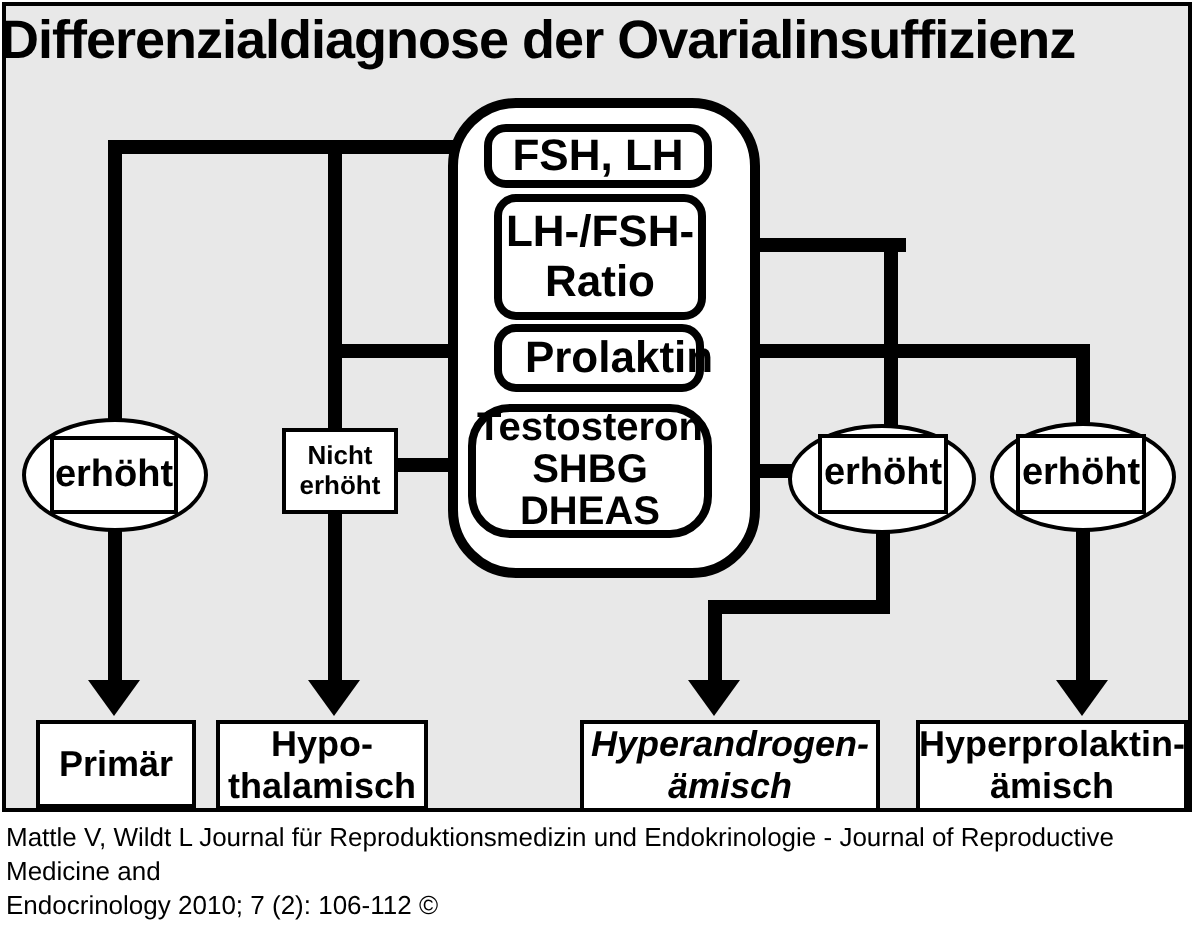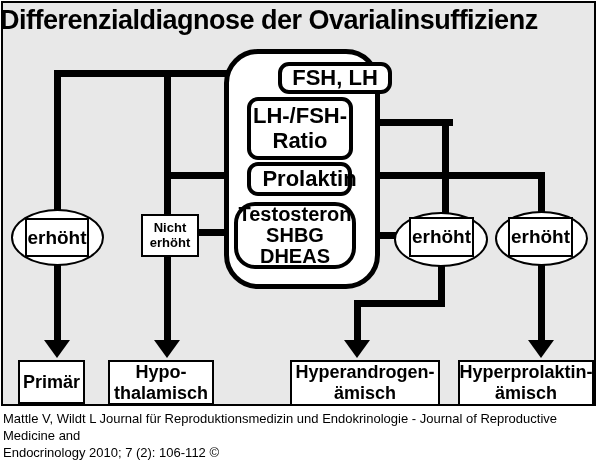--- a/index.html
+++ b/index.html
@@ -75,42 +75,42 @@
 <div class="abs line" style="left:354px;top:300px;width:7px;height:42px;"></div>
 
 <div class="abs line" style="left:538px;top:264px;width:7px;height:78px;"></div>
 
 <div class="abs arrow" style="left:44px;top:340px;"></div>
 <div class="abs arrow" style="left:154px;top:340px;"></div>
 <div class="abs arrow" style="left:344px;top:340px;"></div>
 <div class="abs arrow" style="left:528px;top:340px;"></div>
 
 <div class="abs container"></div>
-<div class="abs testbox" style="left:242px;top:62px;width:114px;height:32px;font-size:22px;margin-left:36px;">FSH, LH</div>
+<div class="abs testbox" style="left:242px;top:62px;width:114px;height:32px;font-size:22px;">FSH, LH</div>
 <div class="abs testbox" style="left:247px;top:97px;width:106px;height:63px;font-size:22px;line-height:1.1;">LH-/FSH-
 Ratio</div>
 <div class="abs testbox" style="left:247px;top:162px;width:105px;height:34px;font-size:22px;padding-left:20px;">Prolaktin</div>
 <div class="abs testbox" style="left:234px;top:202px;width:122px;height:67px;font-size:20px;line-height:1.05;border-radius:21px;">Testosteron
 SHBG
 DHEAS</div>
 
 <div class="abs ellipse" style="left:11px;top:209px;width:93px;height:57px;"></div>
 <div class="abs plainbox" style="left:25px;top:218px;width:64px;height:39px;font-size:19px;">erhöht</div>
 
 <div class="abs plainbox" style="left:141px;top:214px;width:58px;height:43px;font-size:13px;line-height:1.15;">Nicht
 erhöht</div>
 
 <div class="abs ellipse" style="left:394px;top:212px;width:94px;height:55px;"></div>
 <div class="abs plainbox" style="left:409px;top:217px;width:65px;height:40px;font-size:19px;">erhöht</div>
 
 <div class="abs ellipse" style="left:495px;top:211px;width:93px;height:55px;"></div>
 <div class="abs plainbox" style="left:508px;top:217px;width:65px;height:40px;font-size:19px;">erhöht</div>
 
-<div class="abs plainbox" style="left:18px;top:360px;width:67px;height:44px;font-size:18px;">Primär</div>
+<div class="abs plainbox" style="left:18px;top:360px;width:80px;height:44px;font-size:18px;">Primär</div>
 <div class="abs plainbox" style="left:108px;top:360px;width:106px;height:45px;font-size:18px;line-height:1.15;">Hypo-
 thalamisch</div>
-<div class="abs plainbox" style="left:290px;top:360px;width:150px;height:46px;font-size:18px;line-height:1.15;">Hyperandrogen-
+<div class="abs plainbox" style="left:290px;top:360px;width:150px;height:46px;font-size:18px;line-height:1.15;font-style:italic;">Hyperandrogen-
 ämisch</div>
 <div class="abs plainbox" style="left:458px;top:360px;width:136px;height:46px;font-size:18px;line-height:1.15;">Hyperprolaktin-
 ämisch</div>
 
 <div class="abs citation"><span>Mattle V, Wildt L Journal für Reproduktionsmedizin und Endokrinologie - Journal of Reproductive Medicine and</span>
 <span>Endocrinology 2010; 7 (2): 106-112 ©</span></div>
 
 </body></html>

